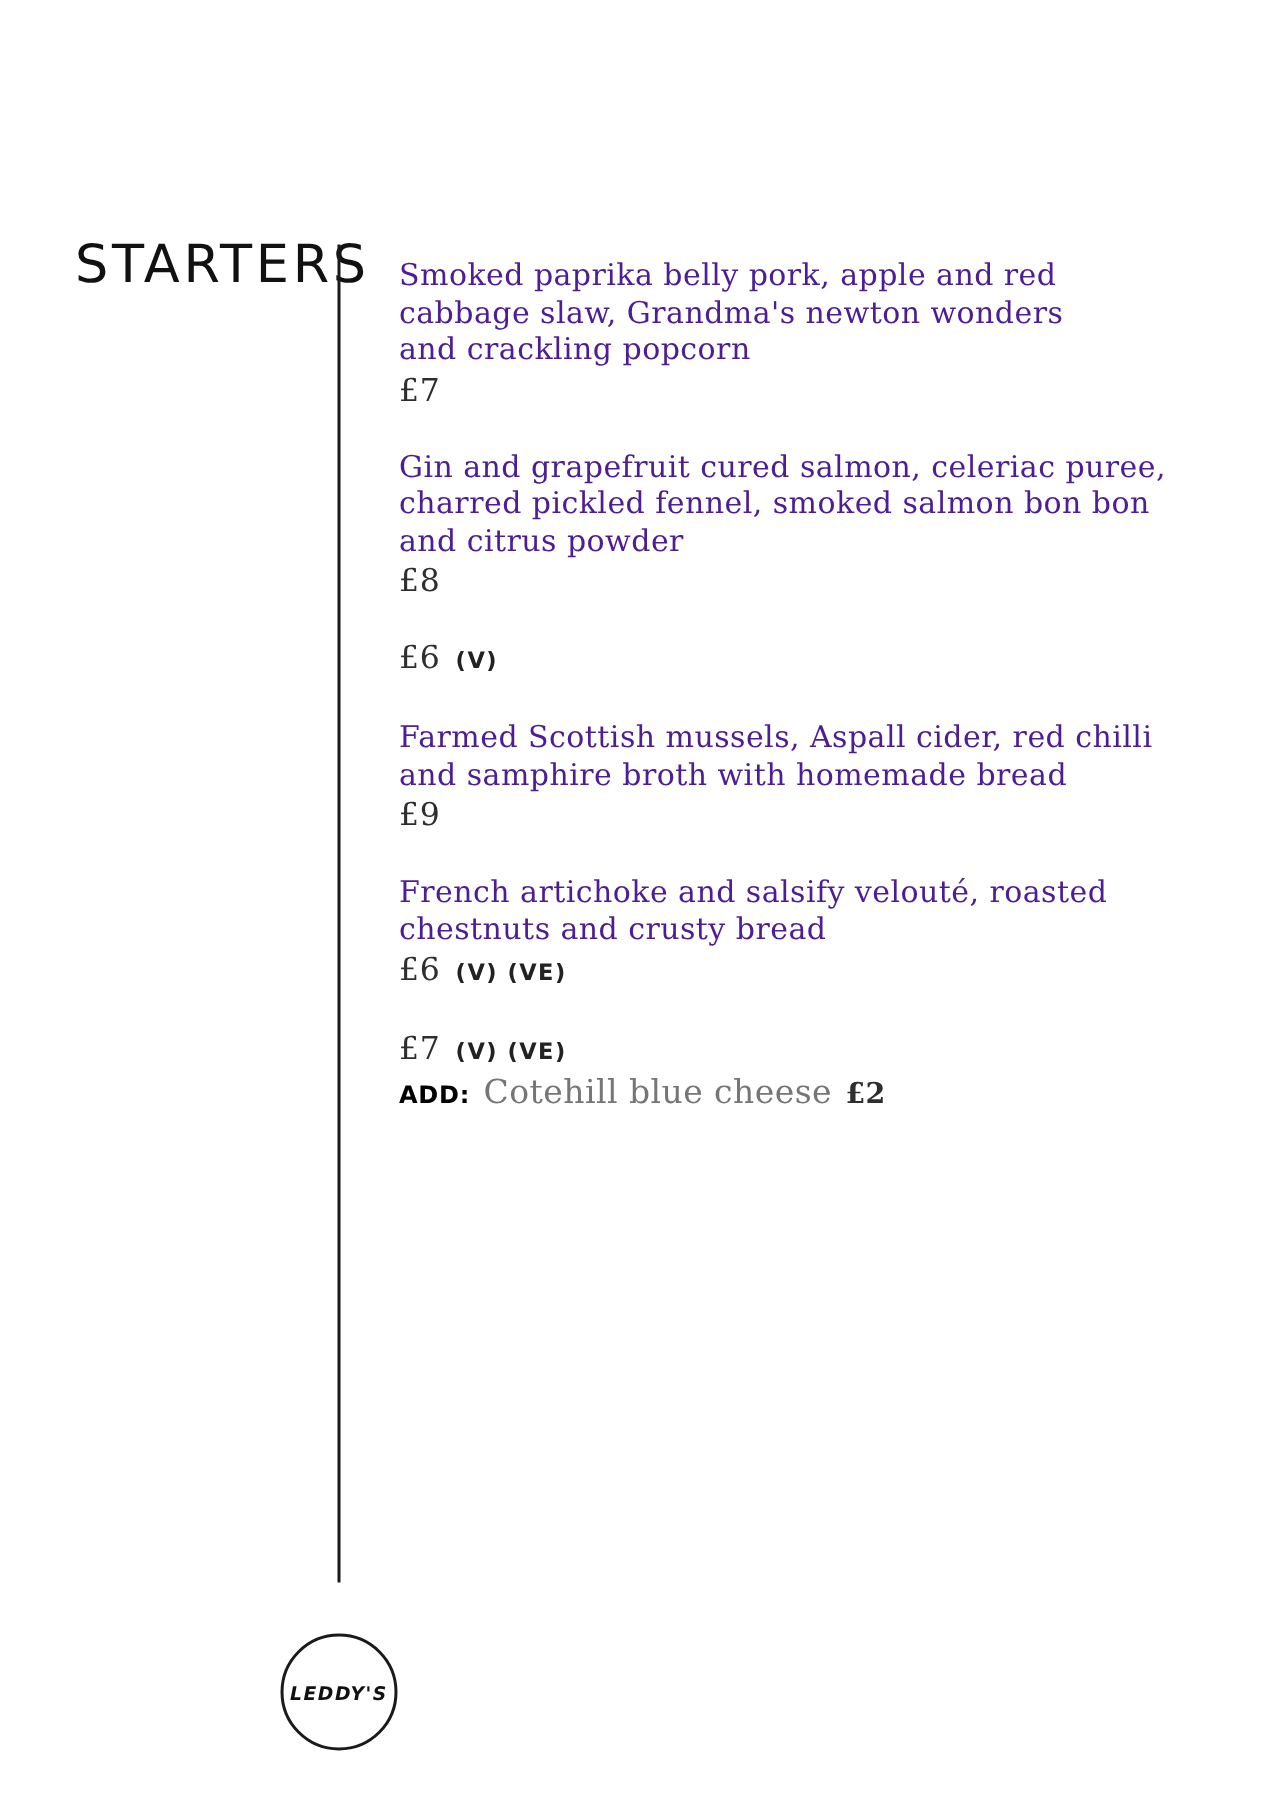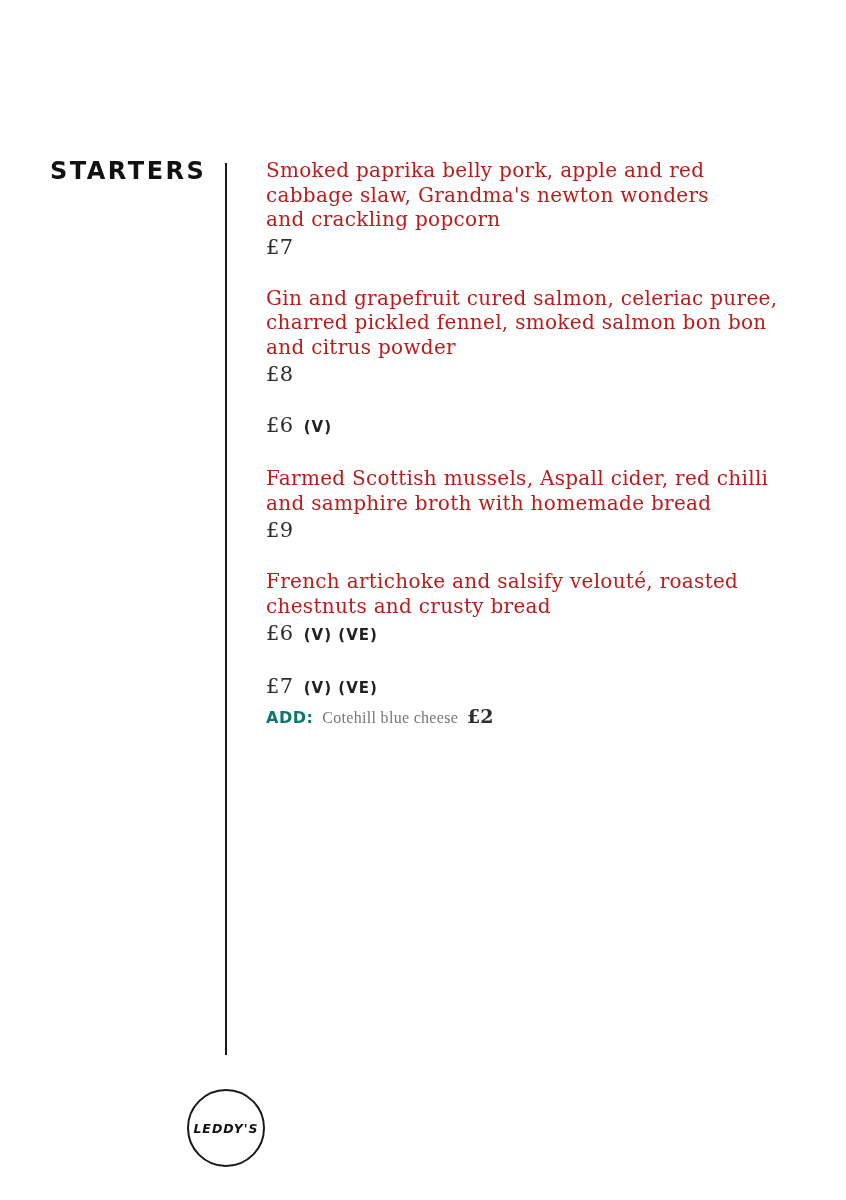--- a/index.html
+++ b/index.html
@@ -15,22 +15,22 @@
     overflow: hidden;
     font-family: "DejaVu Serif", serif;
   }
   
   .section-heading {
     position: absolute;
     left: 50px;
     top: 158px;
     margin: 0;
     font-family: "DejaVu Sans", sans-serif;
-    font-size: 24px;
-    font-weight: 700;
+    font-size: 35px;
+    font-weight: 400;
     letter-spacing: 2.5px;
     color: #111111;
     line-height: 1.1;
   }
   
   .divider {
     position: absolute;
     left: 225px;
     top: 163px;
     width: 2px;
@@ -45,22 +45,23 @@
     width: 570px;
   }
   .menu-item {
     margin: 0 0 26px 0;
   }
   .item-description {
     white-space: pre-line;
     font-size: 20px;
     line-height: 24.5px;
     letter-spacing: 0.3px;
-    color: #b91c1c;
+    color: #4c1d95;
     font-weight: 400;
+    margin-top: 13px;
   }
   .price-row {
     margin-top: 3px;
     line-height: 25px;
     display: flex;
     align-items: baseline;
   }
   .item-price {
     font-size: 21px;
     color: #2e2e2e;
@@ -77,29 +78,28 @@
   .addon-row {
     margin-top: 2px;
     line-height: 26px;
     display: flex;
     align-items: baseline;
   }
   .addon-label {
     font-family: "DejaVu Sans", sans-serif;
     font-size: 16px;
     font-weight: 800;
-    color: #0f766e;
+    color: #000000;
     letter-spacing: 0.5px;
     margin-right: 9px;
   }
   .addon-text {
-    font-size: 16px;
+    font-size: 22px;
     color: #767676;
     letter-spacing: 0.3px;
-    font-family: Liberation Serif, serif;
   }
   .addon-price {
     font-size: 19px;
     font-weight: 600;
     color: #2e2e2e;
     margin-left: 9px;
   }
   
   .logo-circle {
     position: absolute;

